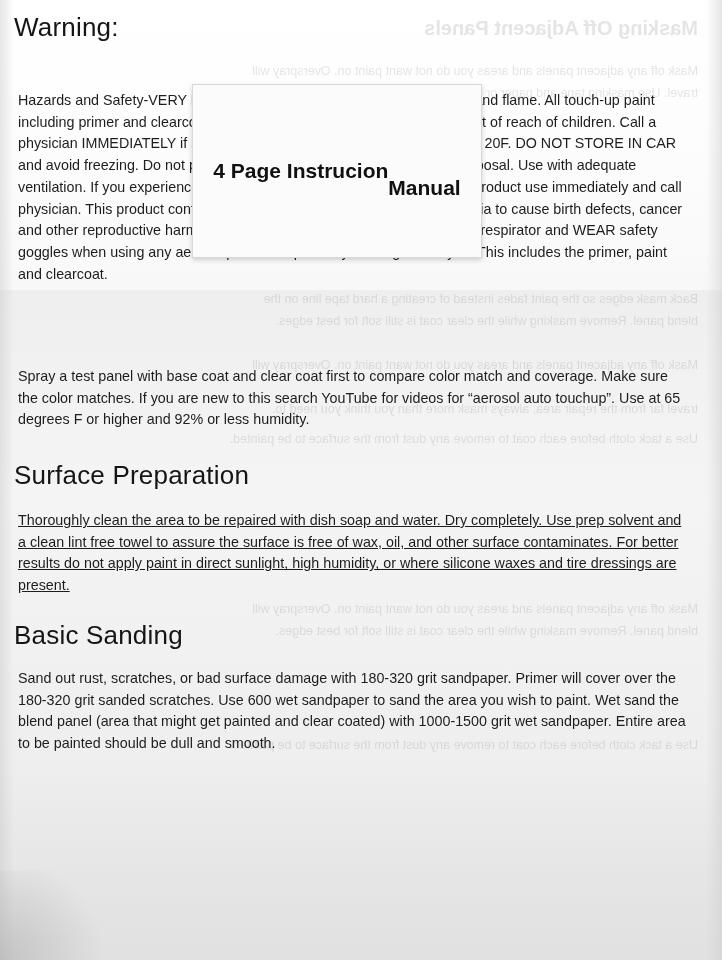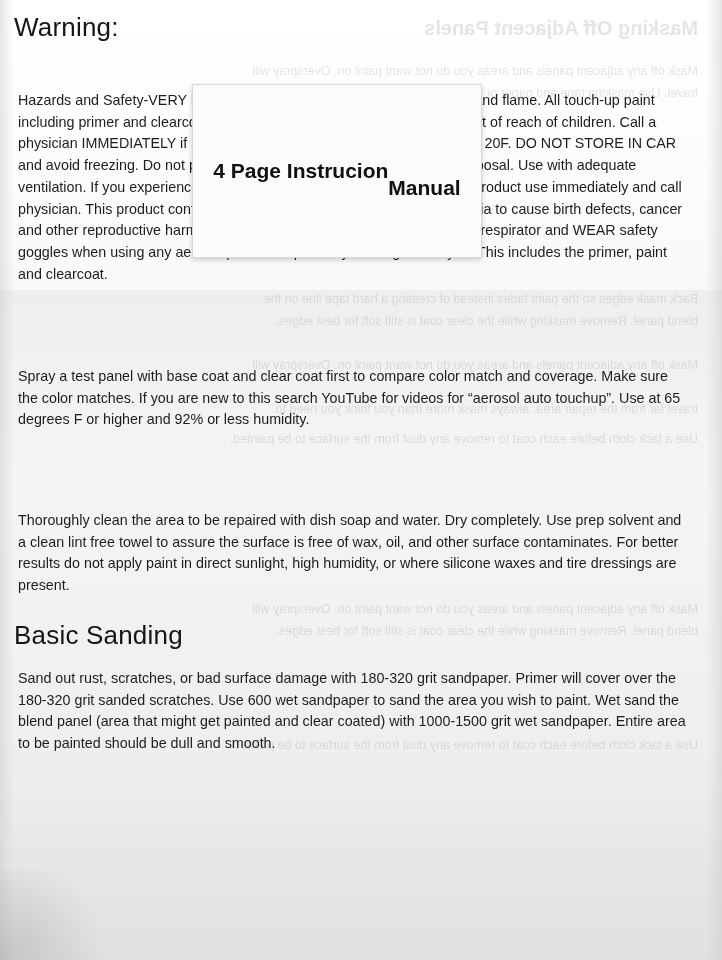--- a/index.html
+++ b/index.html
@@ -138,22 +138,23 @@
 
 <div id="content">
 
   <h2 class="sec" style="left:14px; top:12px;">Warning:</h2>
 
   <p class="body" style="top:90px;">Hazards and Safety-VERY FLAMMABLE. Keep away from heat, sparks and flame. All touch-up paint including primer and clearcoats are harmful or fatal if swallowed. Keep out of reach of children. Call a physician IMMEDIATELY if swallowed. Do not store above 120F or below 20F. DO NOT STORE IN CAR and avoid freezing. Do not puncture or incinerate. See can for proper disposal. Use with adequate ventilation. If you experience eye watering, headache or dizziness, stop product use immediately and call physician. This product contains chemicals known to the State of California to cause birth defects, cancer and other reproductive harm. You should use an approved organic vapor respirator and WEAR safety goggles when using any aerosol product to protect your lungs and eyes. This includes the primer, paint and clearcoat.</p>
 
 
   <p class="body" style="top:366px;">Spray a test panel with base coat and clear coat first to compare color match and coverage. Make sure the color matches.  If you are new to this search YouTube for videos for “aerosol auto touchup”.  Use at 65 degrees F or higher and 92% or less humidity.</p>
 
+  <h2 class="sec" style="left:14px; top:460px;">Surface Preparation</h2>
 
-  <p class="body" style="top:510px;">Thoroughly clean the area to be repaired with dish soap and water.  Dry completely. Use prep solvent and a clean lint free towel to assure the surface is free of wax, oil, and other surface contaminates. For better results do not apply paint in direct sunlight, high humidity, or where silicone waxes and tire dressings are present.</p>
+  <p class="body" style="top:510px;text-decoration:underline;">Thoroughly clean the area to be repaired with dish soap and water.  Dry completely. Use prep solvent and a clean lint free towel to assure the surface is free of wax, oil, and other surface contaminates. For better results do not apply paint in direct sunlight, high humidity, or where silicone waxes and tire dressings are present.</p>
 
   <h2 class="sec" style="left:14px; top:620px;">Basic Sanding</h2>
 
   <p class="body" style="top:668px;">Sand out rust, scratches, or bad surface damage with 180-320 grit sandpaper. Primer will cover over the 180-320 grit sanded scratches. Use 600 wet sandpaper to sand the area you wish to paint. Wet sand the blend panel (area that might get painted and clear coated) with 1000-1500 grit wet sandpaper. Entire area to be painted should be dull and smooth.</p>
 
 
   <div id="sticker">
     <div class="ln">4 Page Instrucion</div>
     <div class="ln ln2">Manual</div>
   </div>

